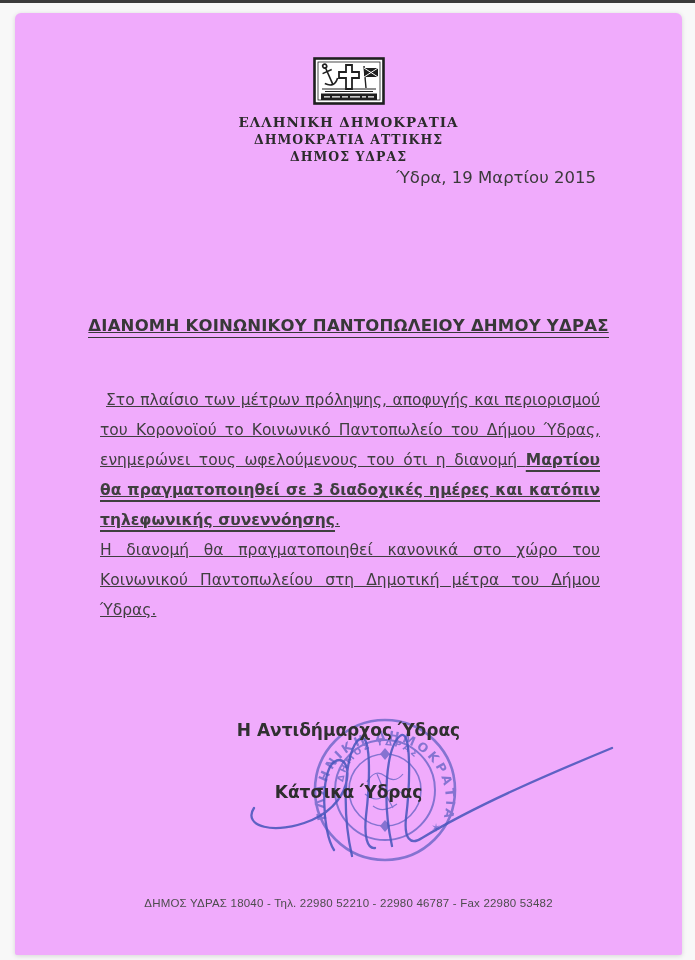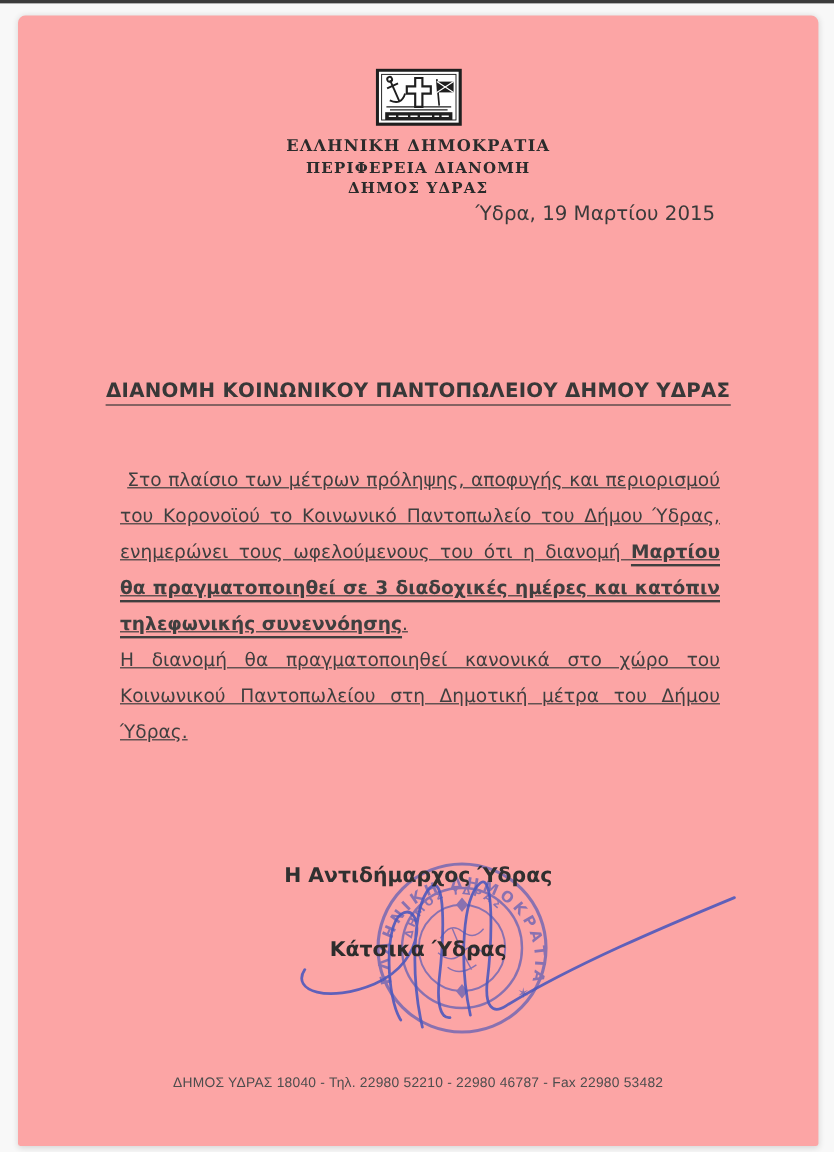--- a/index.html
+++ b/index.html
@@ -20,21 +20,21 @@
   .canvas {
     position: absolute;
     left: 0; top: 3px;
     width: 695px; height: 957px;
     background: #f8f8f8;
   }
   .page {
     position: absolute;
     left: 15px; top: 10px;
     width: 667px; height: 942px;
-    background: #fca5a5;
+    background: #f0abfc;
     border-radius: 6px 6px 2px 2px;
     box-shadow: 0 1px 5px rgba(0,0,0,0.14);
   }
   
   .letterhead {
     position: absolute;
     left: 0; top: 44px;
     width: 100%;
     text-align: center;
   }
@@ -78,20 +78,21 @@
     text-align: center;
   }
   .doc-subject span {
     display: inline-block;
     font-size: 16.5px;
     font-weight: 700;
     letter-spacing: 0.2px;
     color: #383838;
     border-bottom: 1.5px solid #383838;
     padding-bottom: 2px;
+    text-decoration: underline;
   }
   
   .body-text {
     position: absolute;
     left: 85px; top: 372px;
     width: 500px;
     font-size: 15.5px;
     line-height: 30px;
     color: #3f3f3f;
     text-align: justify;
@@ -183,21 +184,21 @@
           </g>
 
           <path d="M9 32 h54 M12 34.5 h48" stroke="#1f1f1f" stroke-width="1"></path>
 
           <rect x="8" y="36.5" width="56" height="6.5" fill="#1f1f1f"></rect>
           <path d="M11 39.8 h6 M19 39.8 h8 M29 39.8 h6 M37 39.8 h10 M49 39.8 h4 M55 39.8 h6" stroke="#ffffff" stroke-width="1.2"></path>
         </svg>
       </div>
       <div class="org-lines">
         <div class="org-line-1">ΕΛΛΗΝΙΚΗ ΔΗΜΟΚΡΑΤΙΑ</div>
-        <div class="org-line-2">ΠΕΡΙΦΕΡΕΙΑ ΔΙΑΝΟΜΗ</div>
+        <div class="org-line-2">ΔΗΜΟΚΡΑΤΙΑ ΑΤΤΙΚΗΣ</div>
         <div class="org-line-3">ΔΗΜΟΣ ΥΔΡΑΣ</div>
       </div>
     </div>
 
     <div class="dateline">Ύδρα, 19 Μαρτίου 2015</div>
 
 
     <div class="doc-subject">
       <span>ΔΙΑΝΟΜΗ ΚΟΙΝΩΝΙΚΟΥ ΠΑΝΤΟΠΩΛΕΙΟΥ ΔΗΜΟΥ ΥΔΡΑΣ</span>
     </div>

